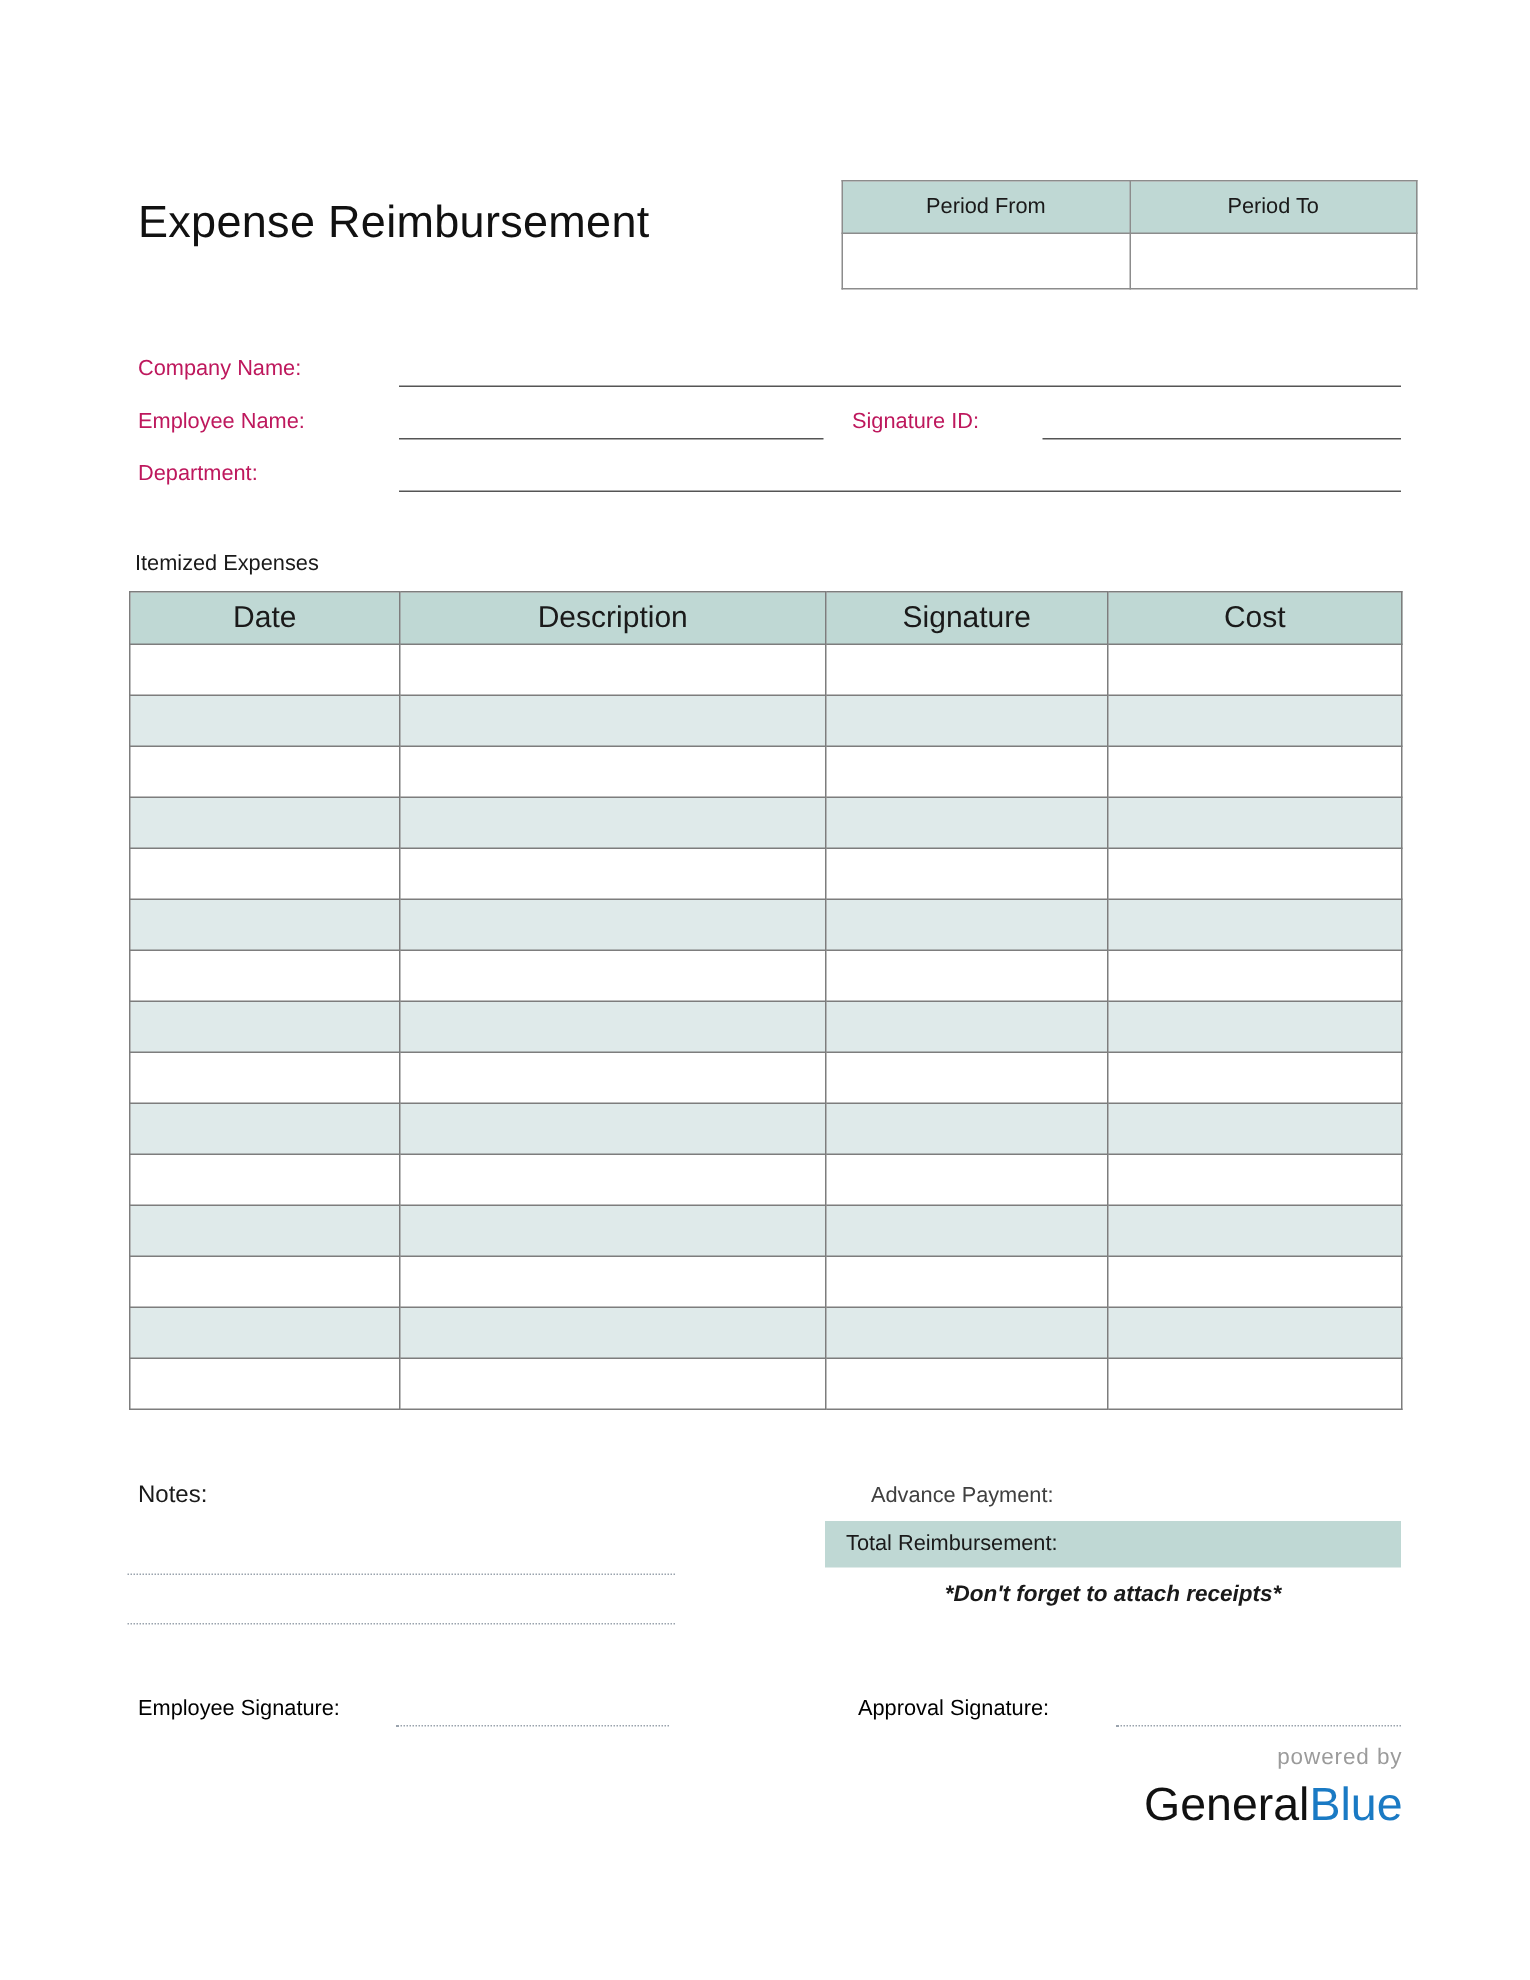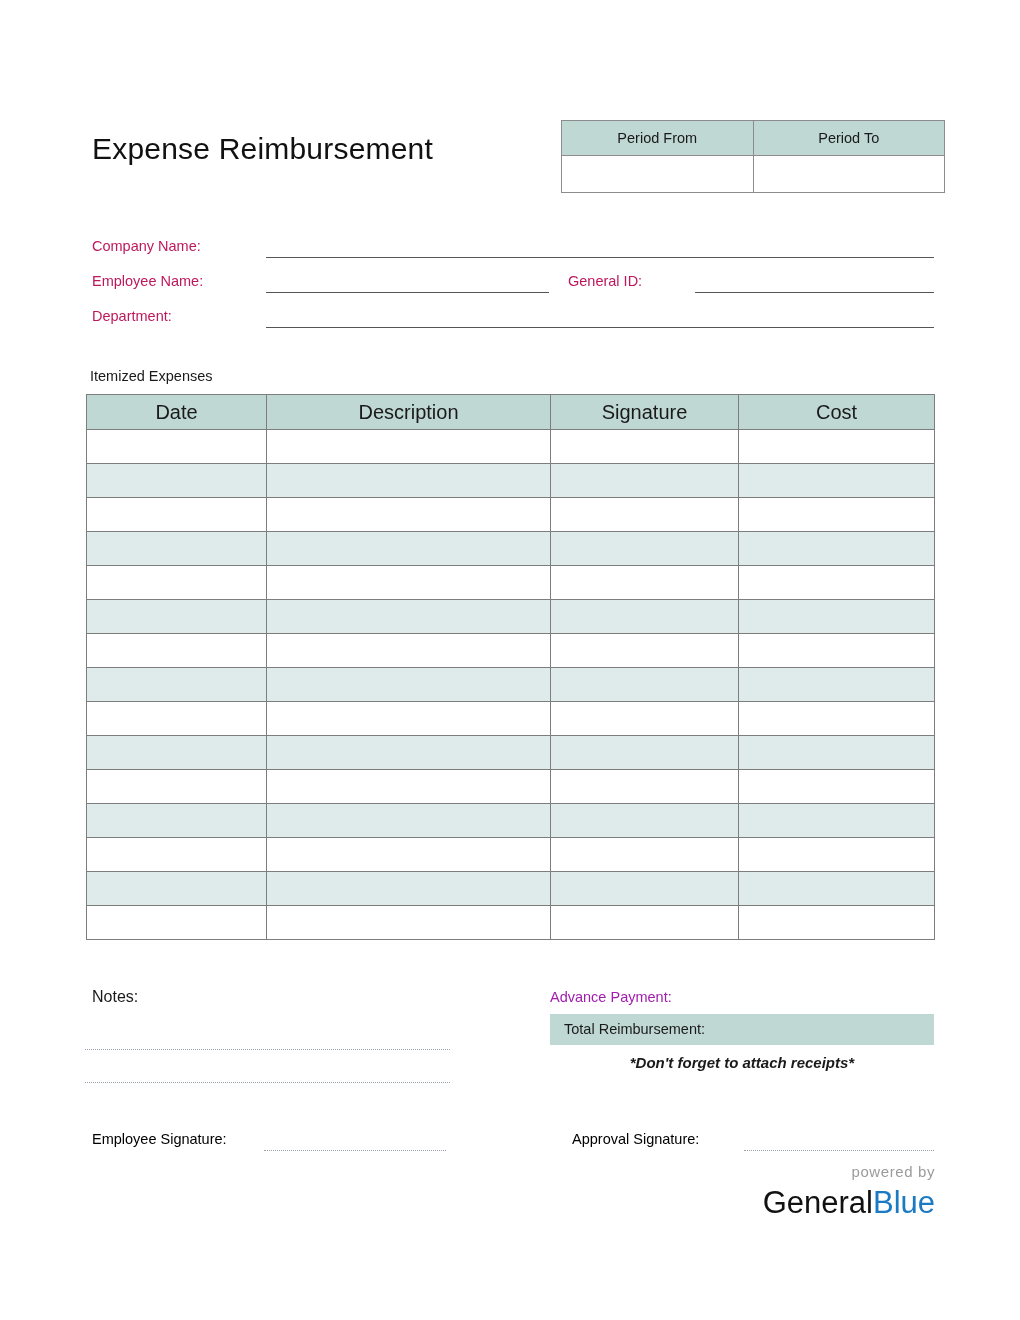--- a/index.html
+++ b/index.html
@@ -138,23 +138,23 @@
     height: 30px;
     background: #ffffff;
   }
   .advance-label {
     position: absolute;
     left: 0;
     top: 0;
     width: 183px;
     height: 30px;
     line-height: 30px;
-    text-align: left;
-    font-size: 14.5px;
-    color: #a21caf;
+    text-align: center;
+    font-size: 14.5px;
+    color: #404040;
   }
 
   .total-row {
     position: absolute;
     left: 550px;
     top: 1014px;
     width: 384px;
     height: 31px;
     background: #bfd8d4;
   }
@@ -253,21 +253,21 @@
     </tr>
   </tbody>
     </table>
 
   <div class="field-label" style="left:92px; top:238px;">Company Name:</div>
   <div class="field-line" style="left:266px; top:257px; width:668px;"></div>
 
   <div class="field-label" style="left:92px; top:273px;">Employee Name:</div>
   <div class="field-line" style="left:266px; top:292px; width:283px;"></div>
 
-  <div class="field-label" style="left:568px; top:273px;">General ID:</div>
+  <div class="field-label" style="left:568px; top:273px;">Signature ID:</div>
   <div class="field-line" style="left:695px; top:292px; width:239px;"></div>
 
   <div class="field-label" style="left:92px; top:308px;">Department:</div>
   <div class="field-line" style="left:266px; top:327px; width:668px;"></div>
 
   <div class="section-label">Itemized Expenses</div>
 
   <table class="expense-table">
     <colgroup>
       <col style="width:180px">

